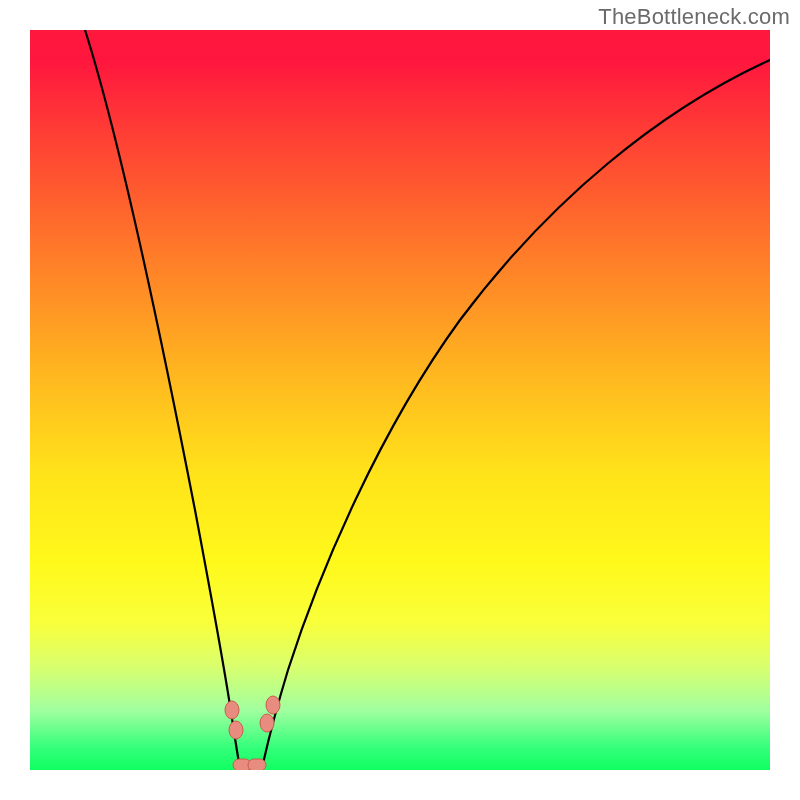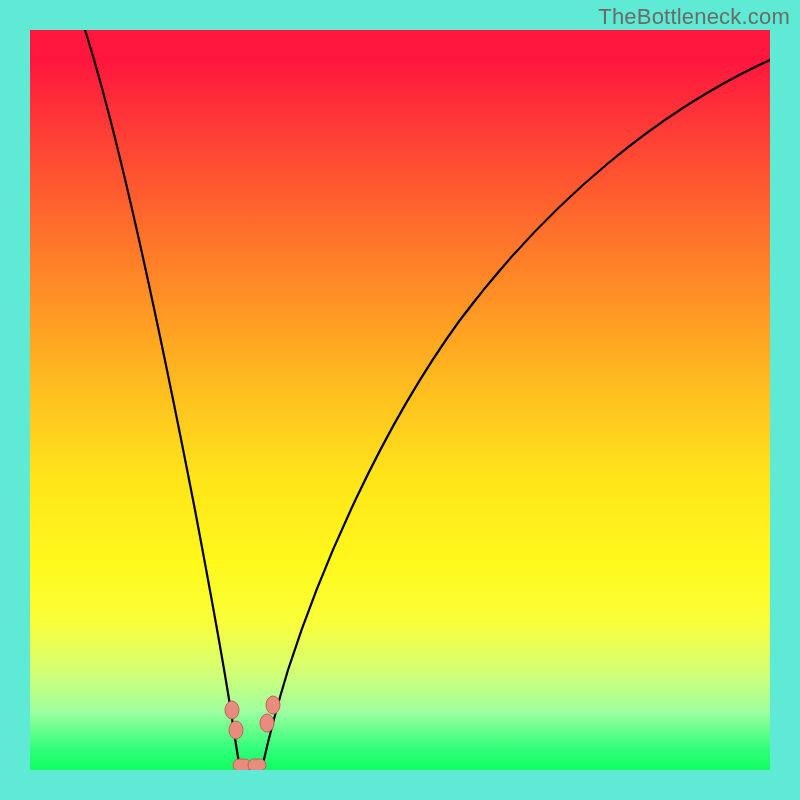--- a/index.html
+++ b/index.html
@@ -8,21 +8,21 @@
     width: 800px;
     height: 800px;
     overflow: hidden;
     background: #000;
     font-family: Arial, Helvetica, sans-serif;
   }
   .frame {
     position: relative;
     width: 800px;
     height: 800px;
-    background: #5eead4;
+    background: #ffffff;
   }
   .plot-area {
     position: absolute;
     left: 30px;
     top: 30px;
     width: 740px;
     height: 740px;
     background: linear-gradient(
       to bottom,
       #ff183d 0%,

